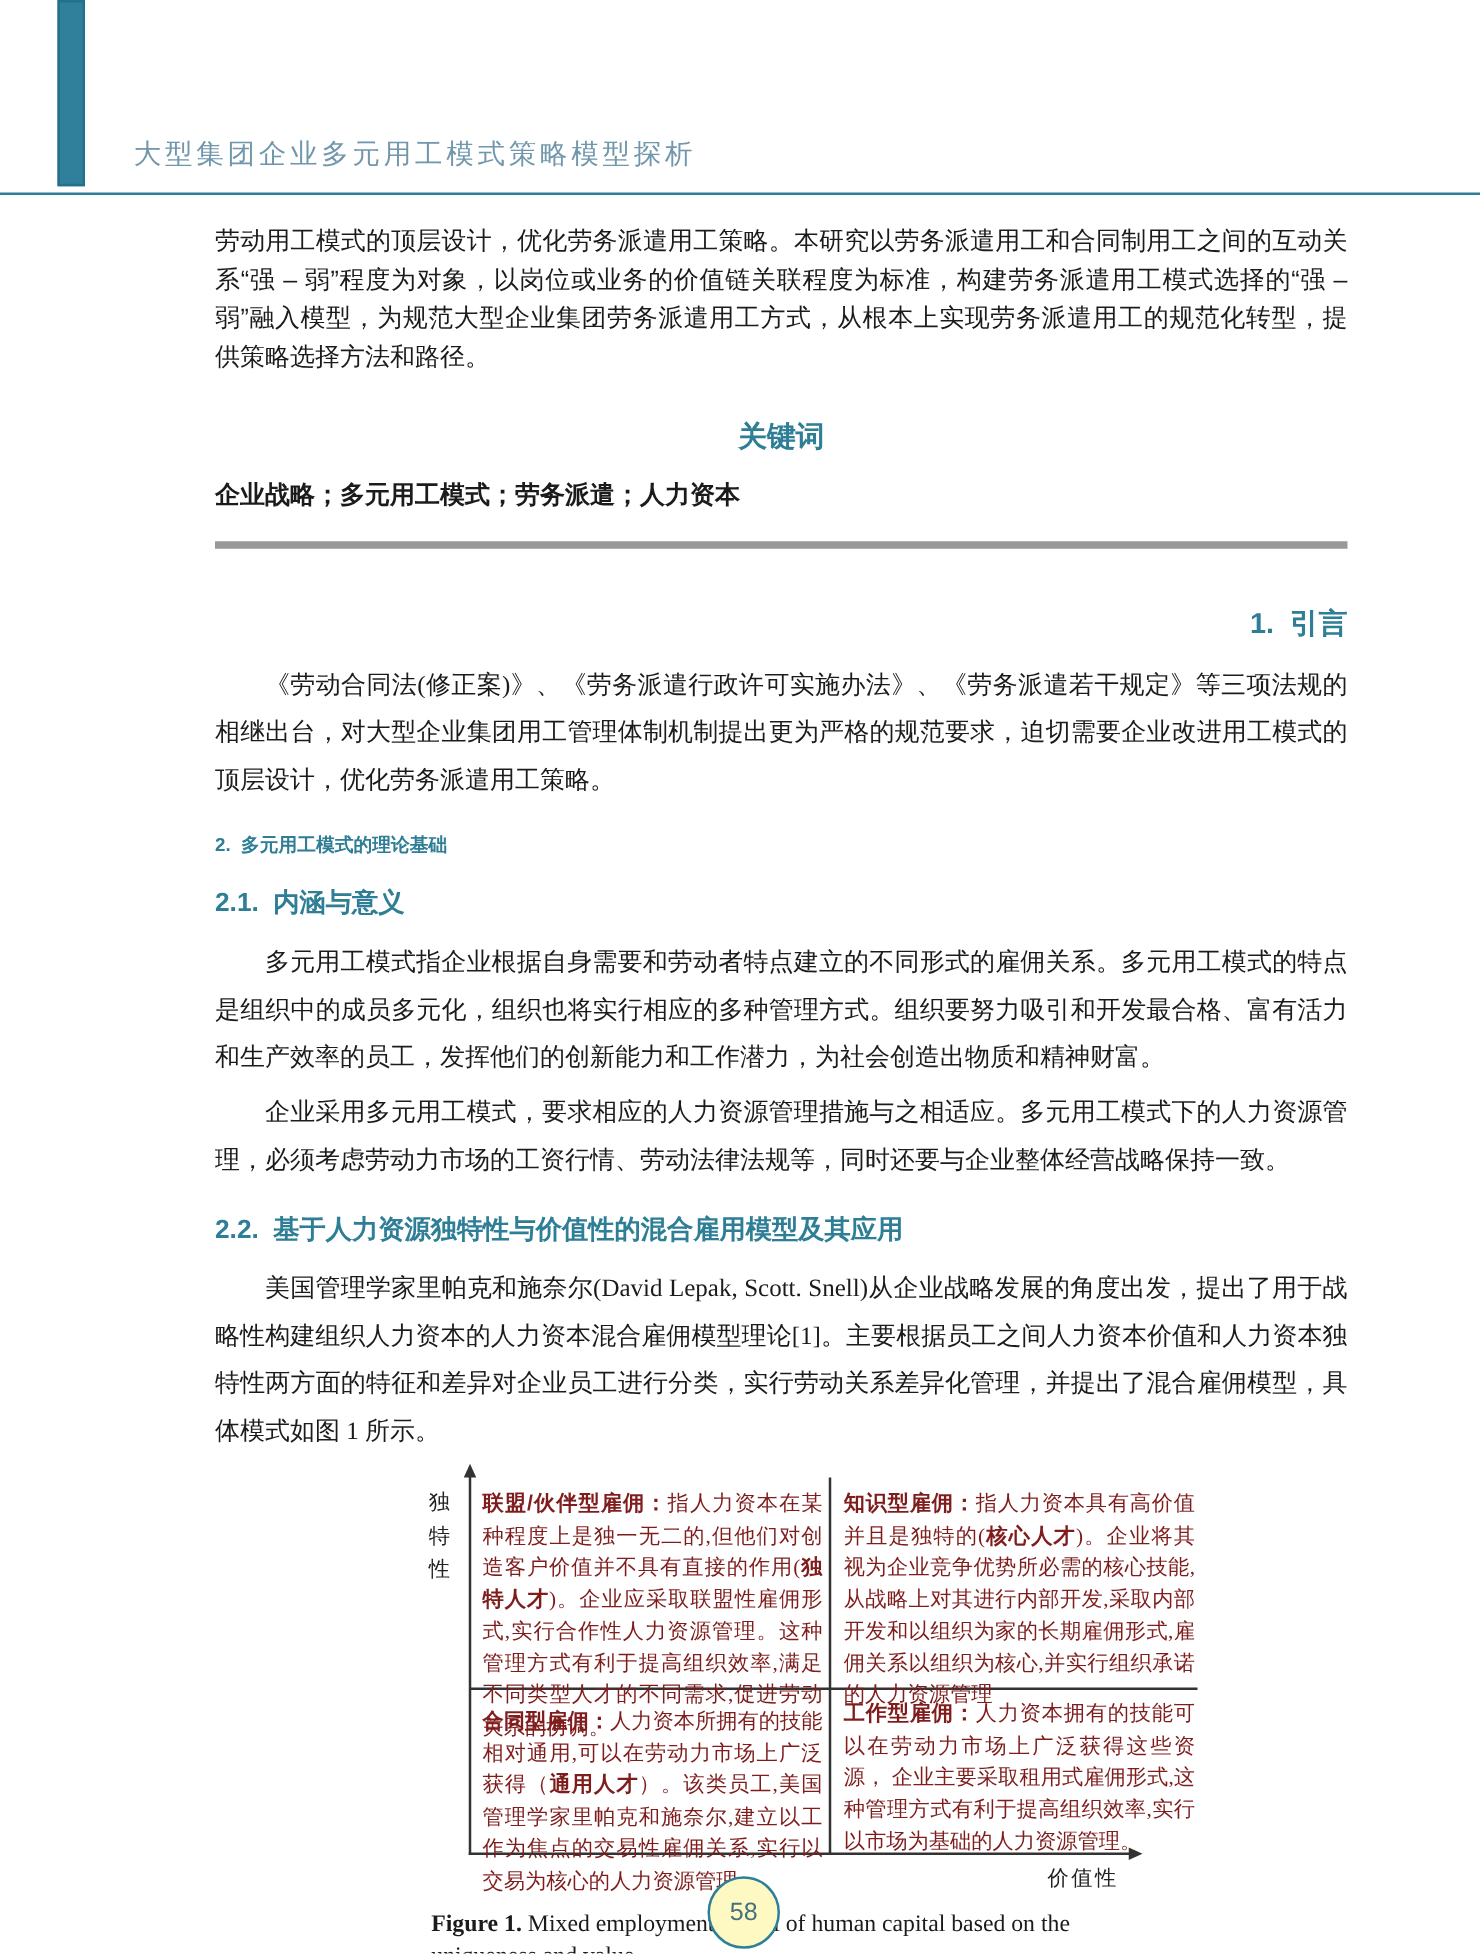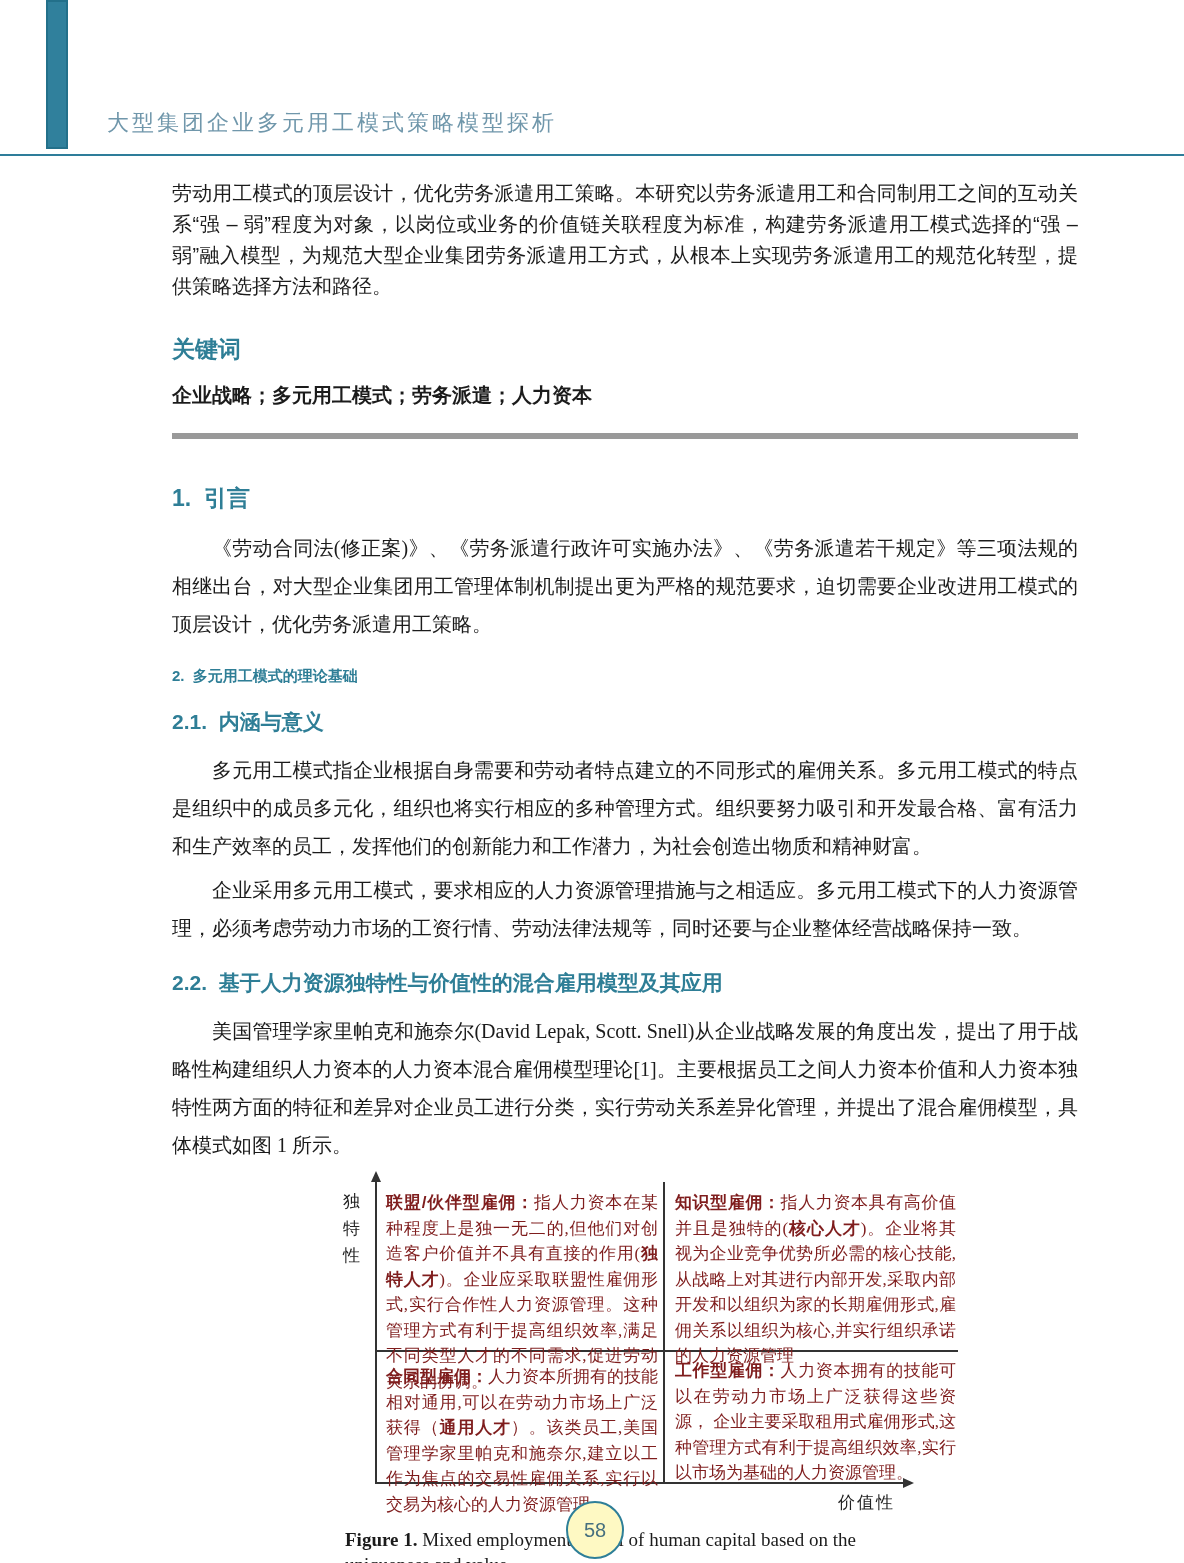--- a/index.html
+++ b/index.html
@@ -13,24 +13,24 @@
                  letter-spacing:3px;white-space:pre-wrap;}
   .header-rule{position:absolute;left:0;top:154px;width:1184px;height:2px;background:#2e7d9a;}
 
   
   .content{position:absolute;left:172px;top:162px;width:906px;}
   p{margin:0;}
   .abstract{margin-top:16px;font-size:20px;line-height:31px;font-weight:normal;
             text-align:justify;font-family:"Liberation Sans",sans-serif;}
   .h-teal{color:#2e7e96;font-family:"Liberation Sans",sans-serif;font-weight:bold;
           margin:0;white-space:pre-wrap;}
-  .kw-h{margin-top:32px;font-size:23px;}
+  .kw-h{margin-top:32px;font-size:23px;text-align:center;}
   .kw-text{margin-top:17px;font-size:20px;font-weight:bold;font-family:"Liberation Sans",sans-serif;}
   .gray-divider{margin-top:24px;height:6px;background:#999999;}
-  .h1{margin-top:44px;font-size:23px;}
+  .h1{margin-top:44px;font-size:23px;text-align:right;}
   .h2{margin-top:24px;font-size:15px;}
   .h3{margin-top:22px;font-size:21px;}
   .body-p{margin-top:15px;font-size:20px;line-height:38px;text-align:justify;
           text-indent:2em;}
   .body-p + .body-p{margin-top:6px;}
 
   
   .figure{position:relative;margin:10px 0 0 170px;width:620px;height:345px;}
   .axis-v{position:absolute;left:33px;top:6px;width:2px;height:304px;background:#333;}
   .arrow-up{position:absolute;left:29px;top:-3px;width:0;height:0;

